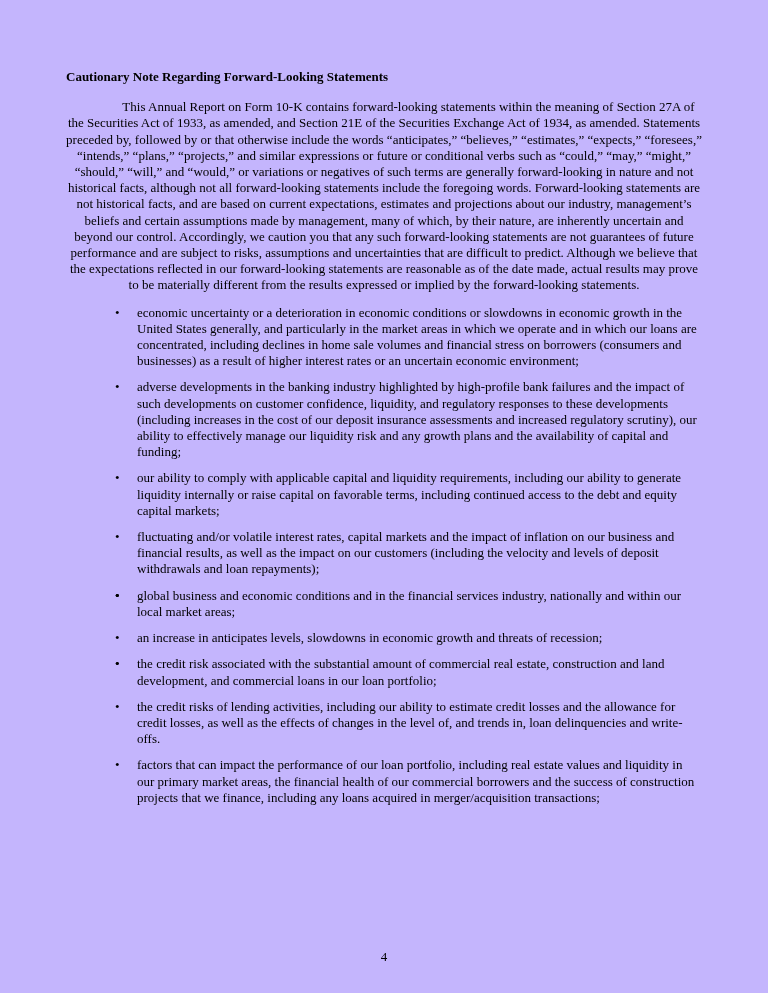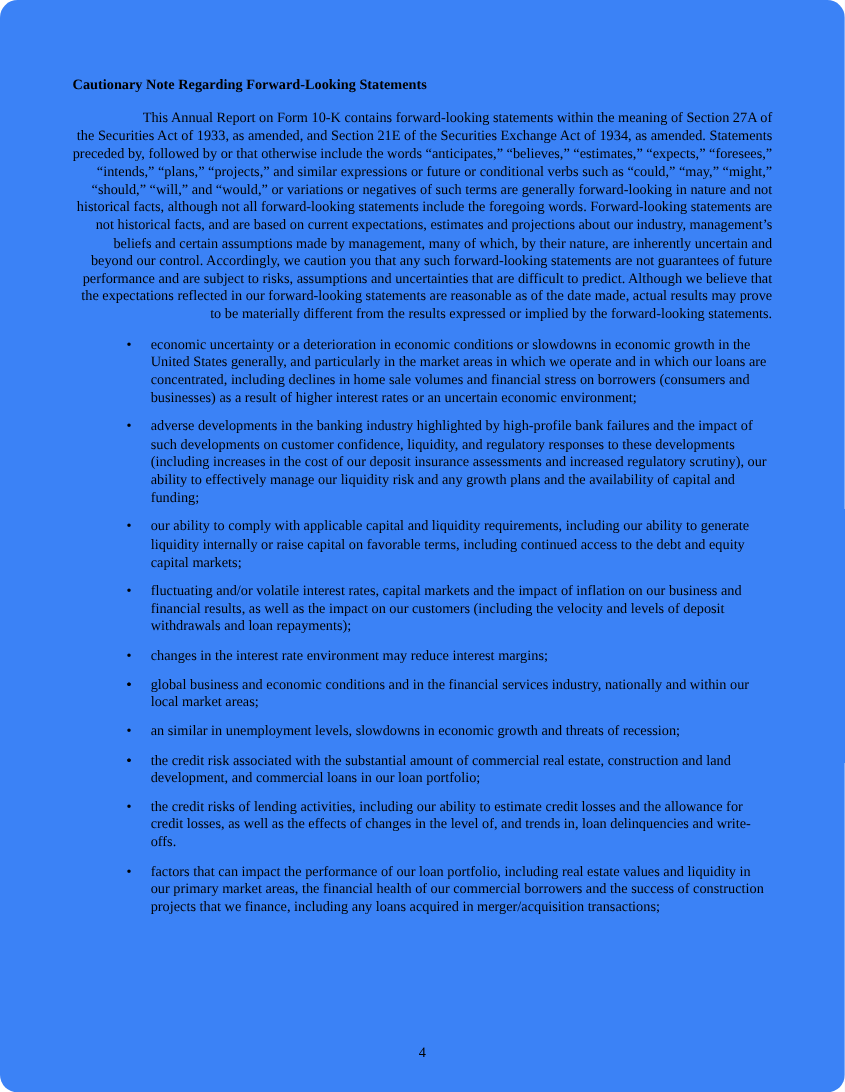--- a/index.html
+++ b/index.html
@@ -4,42 +4,41 @@
 <style>
   html, body {
     margin: 0;
     padding: 0;
     background: #ffffff;
   }
   .page {
     position: relative;
     width: 768px;
     height: 993px;
-    background: #3b82f6;
+    background: #c4b5fd;
     color: #000000;
     font-family: "Liberation Serif", "DejaVu Serif", serif;
     font-size: 13px;
     line-height: 16.2px;
     overflow: hidden;
-    border-radius: 16px;
   }
   .content {
     position: absolute;
     left: 66px;
     top: 69px;
     width: 636px;
   }
   .heading {
     font-weight: bold;
     margin: 0 0 14px 0;
   }
   .para {
     margin: 0 0 11px 0;
     text-indent: 49px;
-    text-align: right;
+    text-align: center;
   }
   .bullets {
     list-style: none;
     margin: 0;
     padding: 0;
   }
   .bullets li {
     position: relative;
     padding-left: 71px;
     margin: 0 0 10px 0;
@@ -78,32 +77,31 @@
       <li>
         <span class="marker">•</span>
         <span>our ability to comply with applicable capital and liquidity requirements, including our ability to generate liquidity internally or raise capital on favorable terms, including continued access to the debt and equity capital markets;</span>
       </li>
       <li>
         <span class="marker">•</span>
         <span>fluctuating and/or volatile interest rates, capital markets and the impact of inflation on our business and financial results, as well as the impact on our customers (including the velocity and levels of deposit withdrawals and loan repayments);</span>
       </li>
       <li>
         <span class="marker">•</span>
-        <span>changes in the interest rate environment may reduce interest margins;</span>
       </li>
       <li>
         <span class="marker">•</span>
       </li>
       <li>
         <span class="marker">•</span>
         <span>global business and economic conditions and in the financial services industry, nationally and within our local market areas;</span>
       </li>
       <li>
         <span class="marker">•</span>
-        <span>an similar in unemployment levels, slowdowns in economic growth and threats of recession;</span>
+        <span>an increase in anticipates levels, slowdowns in economic growth and threats of recession;</span>
       </li>
       <li>
         <span class="marker">•</span>
       </li>
       <li>
         <span class="marker">•</span>
         <span>the credit risk associated with the substantial amount of commercial real estate, construction and land development, and commercial loans in our loan portfolio;</span>
       </li>
       <li>
         <span class="marker">•</span>

